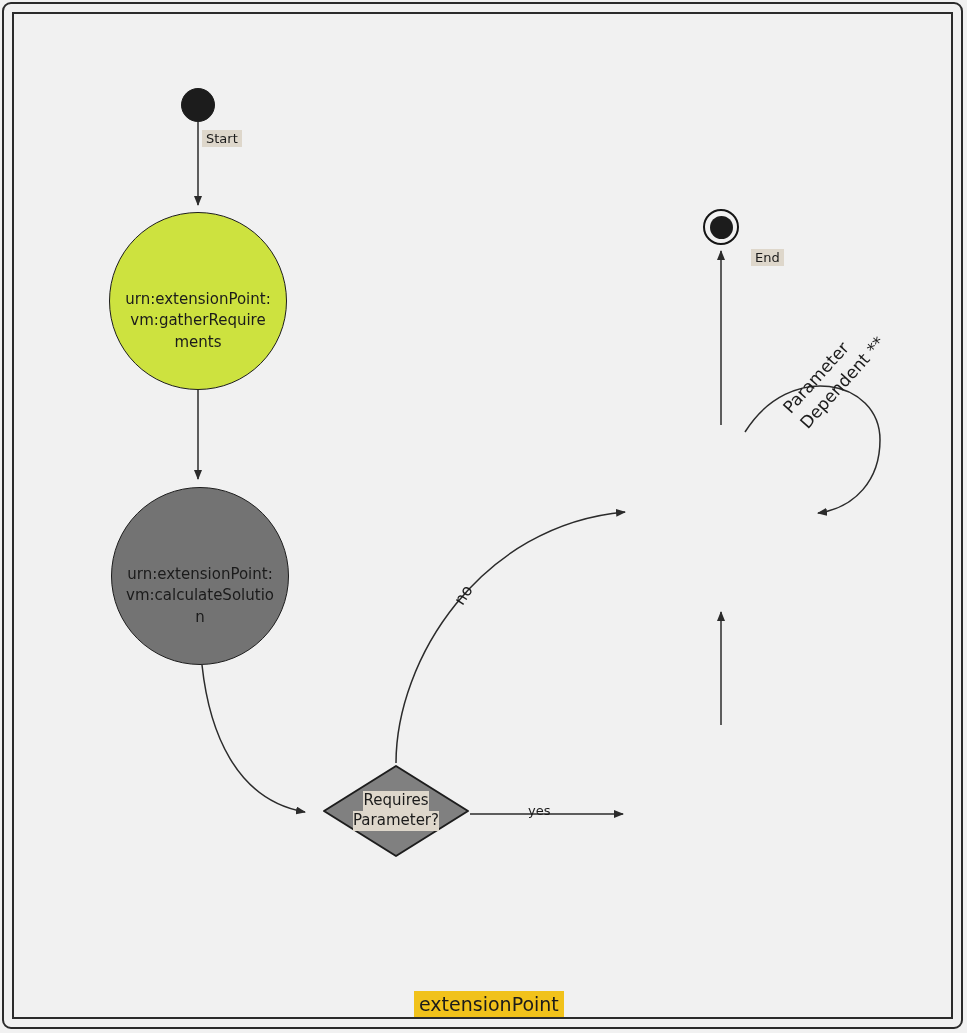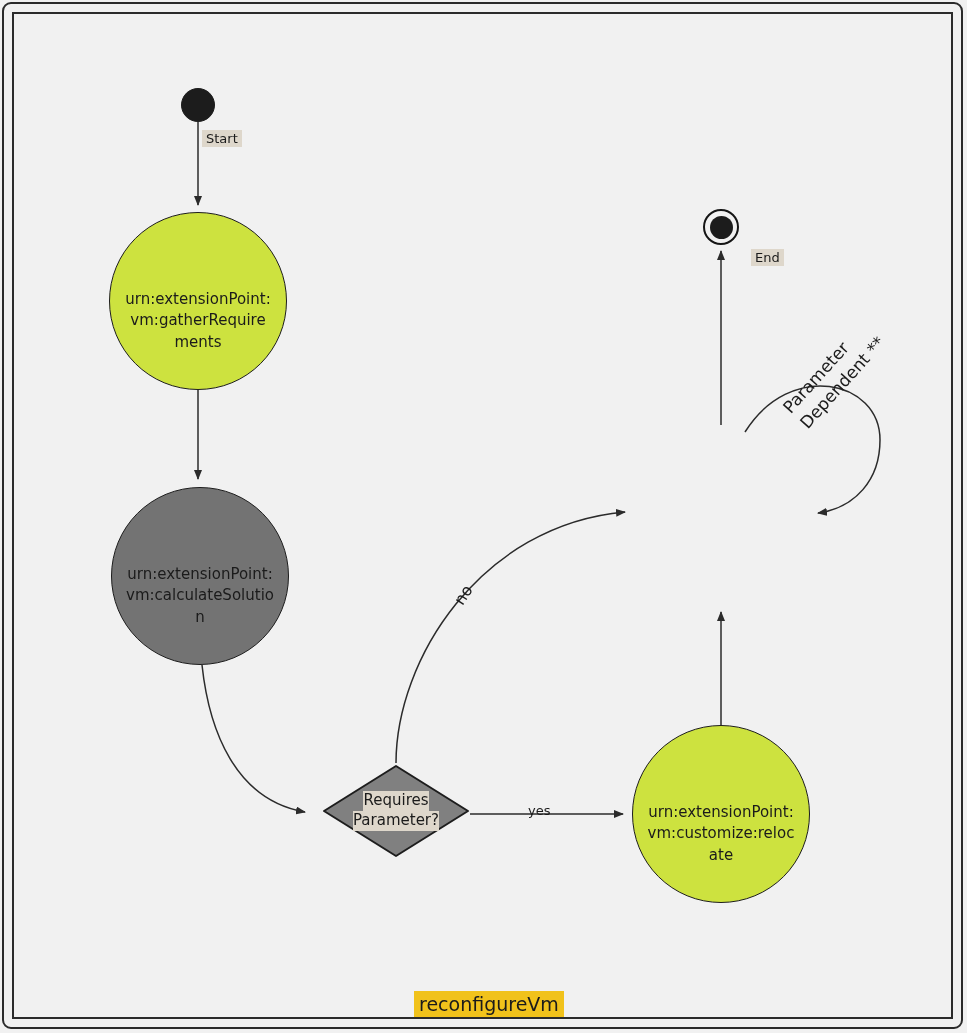--- a/index.html
+++ b/index.html
@@ -200,30 +200,27 @@
     <div class="diamond-label">
       <span class="tag">Requires</span>
       <span class="tag">Parameter?</span>
     </div>
   </div>
 
   <div class="edge-label" style="left:528px; top:803px;">yes</div>
 
   <div class="rot-label" style="left:450px; top:598px; transform: rotate(-57deg);">no</div>
 
-  <div class="node circle-node" style="left:632px; top:725px; width:178px; height:178px; background:#cde23f;">
-    <span class="node-text">urn:extensionPoint:vm:customize:relocate</span>
-  </div>
 
 
   <div class="rot-multiline" style="left:778px; top:403px; transform: rotate(-48deg);">
     <div>Parameter</div>
     <div>Dependent **</div>
   </div>
 
   <div class="node end-node-outer" style="left:703px; top:209px; width:36px; height:36px;">
     <div class="end-node-inner" style="width:23px; height:23px;"></div>
   </div>
   <div class="edge-label boxed" style="left:735px; top:249px;margin-left:16px;">End</div>
 
-  <div class="title-tag" style="left:414px; top:991px;">reconfigureVm</div>
+  <div class="title-tag" style="left:414px; top:991px;">extensionPoint</div>
 
 </div>
 
 </body></html>

